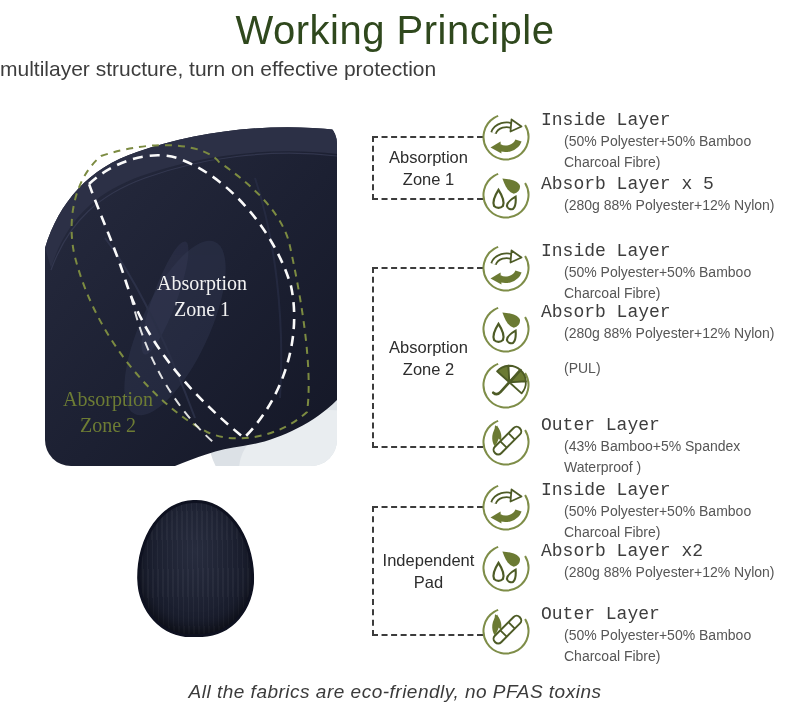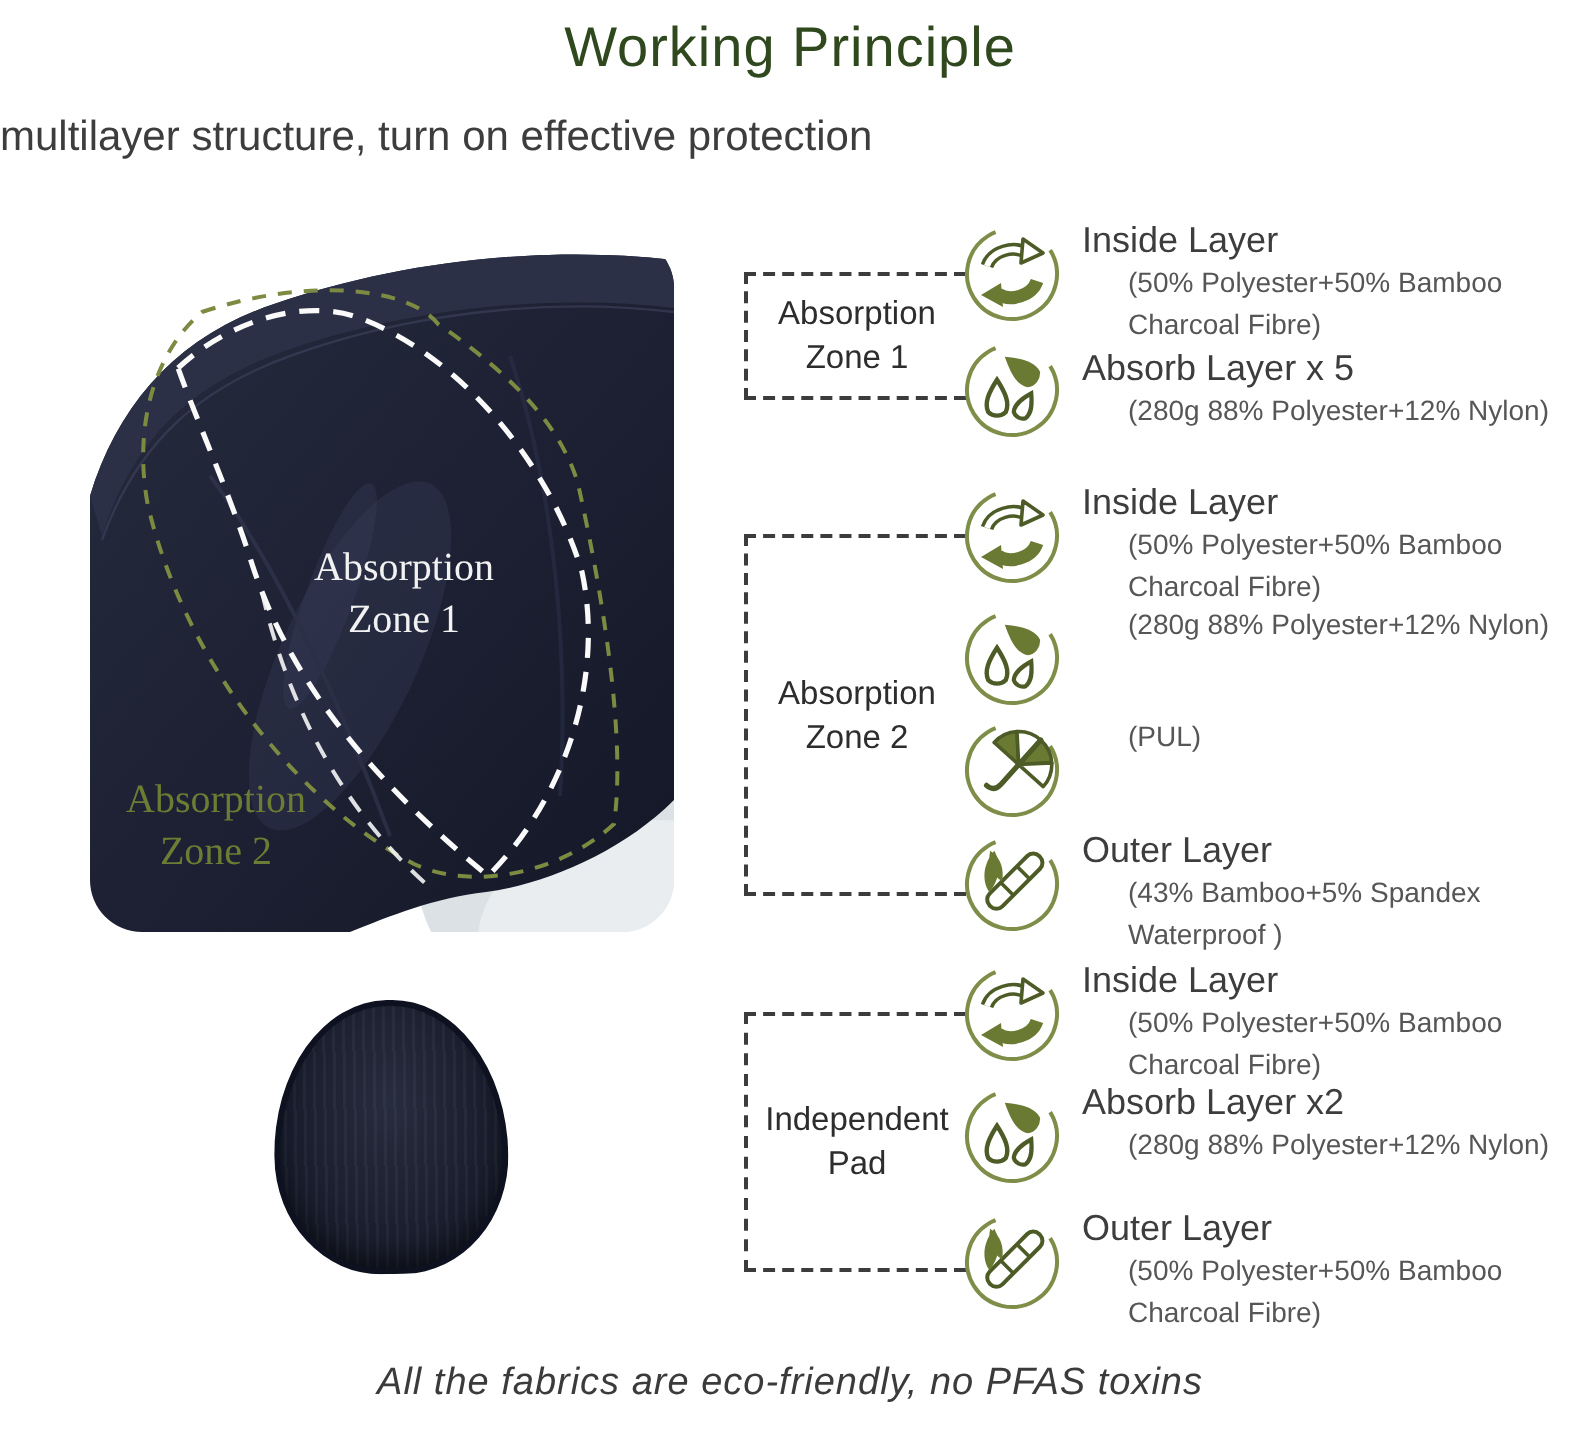--- a/index.html
+++ b/index.html
@@ -1,21 +1,21 @@
 <!DOCTYPE html>
 <html><head>
 <meta charset="utf-8">
 <style>
   html,body{margin:0;padding:0;background:#ffffff;}
   .page{position:relative;width:790px;height:724px;background:#fff;overflow:hidden;
         font-family:"Liberation Sans",sans-serif;}
 
   
   .title{position:absolute;top:8px;left:0;width:100%;text-align:center;
-         font-size:28px;letter-spacing:.5px;color:#2f481d;}
+         font-size:40px;letter-spacing:.5px;color:#2f481d;}
   .subtitle{position:absolute;top:57px;left:0;width:100%;text-align:left;
             font-size:21px;color:#3d3d3d;}
 
   
   .underwear{position:absolute;left:45px;top:118px;width:292px;height:348px;
              border-radius:26px;overflow:hidden;}
   .pad{position:absolute;left:137px;top:500px;width:117px;height:137px;
        background:
          repeating-linear-gradient(90deg,rgba(255,255,255,.04) 0 1.5px,transparent 1.5px 5px),
          radial-gradient(ellipse at 50% 38%,#272c3e 0%,#1a1e2e 58%,#141726 100%);
@@ -28,21 +28,21 @@
            border:2px dashed #3c3c3c;border-right:none;
            display:flex;flex-direction:column;justify-content:center;align-items:center;
            box-sizing:border-box;}
   .bracket .lbl{font-size:16.5px;line-height:22px;color:#2d2d2d;text-align:center;}
   .b1{top:136px;height:64px;}
   .b2{top:267px;height:181px;}
   .b3{top:506px;height:130px;}
 
   .licon{position:absolute;left:481px;width:50px;height:50px;}
   .row-text{position:absolute;left:541px;width:248px;}
-  .row-text .h{font-size:18px;line-height:21px;color:#3d3d3d;}
+  .row-text .h{font-size:18px;line-height:21px;color:#3d3d3d;font-family:Liberation Mono, monospace;}
   .row-text .d{font-size:14px;line-height:21px;color:#565656;margin-left:23px;}
   .row-text .d:empty{display:none;}
 
   
   .footer{position:absolute;top:681px;left:0;width:100%;text-align:center;
           font-size:19px;letter-spacing:.5px;color:#3b3b3b;font-style:italic;}
 
   .defs{position:absolute;width:0;height:0;overflow:hidden;}
 </style>
 </head>
@@ -168,20 +168,21 @@
     <div class="h">Inside Layer</div>
     <div class="d">(50% Polyester+50% Bamboo</div>
     <div class="d">Charcoal Fibre)</div>
   </div>
 
   <svg class="licon" style="top:304px" viewBox="0 0 50 50">
     <use href="#sym-arc"></use>
       <use href="#sym-water-drops"></use>
     </svg>
   <div class="row-text" style="top:302px">
+    <div class="h">Absorb Layer</div>
     <div class="d">(280g 88% Polyester+12% Nylon)</div>
 
   </div>
 
   <svg class="licon" style="top:360px" viewBox="0 0 50 50">
     <use href="#sym-arc"></use>
       <use href="#sym-umbrella"></use>
     </svg>
   <div class="row-text" style="top:358px">
     <div class="d">(PUL)</div>

